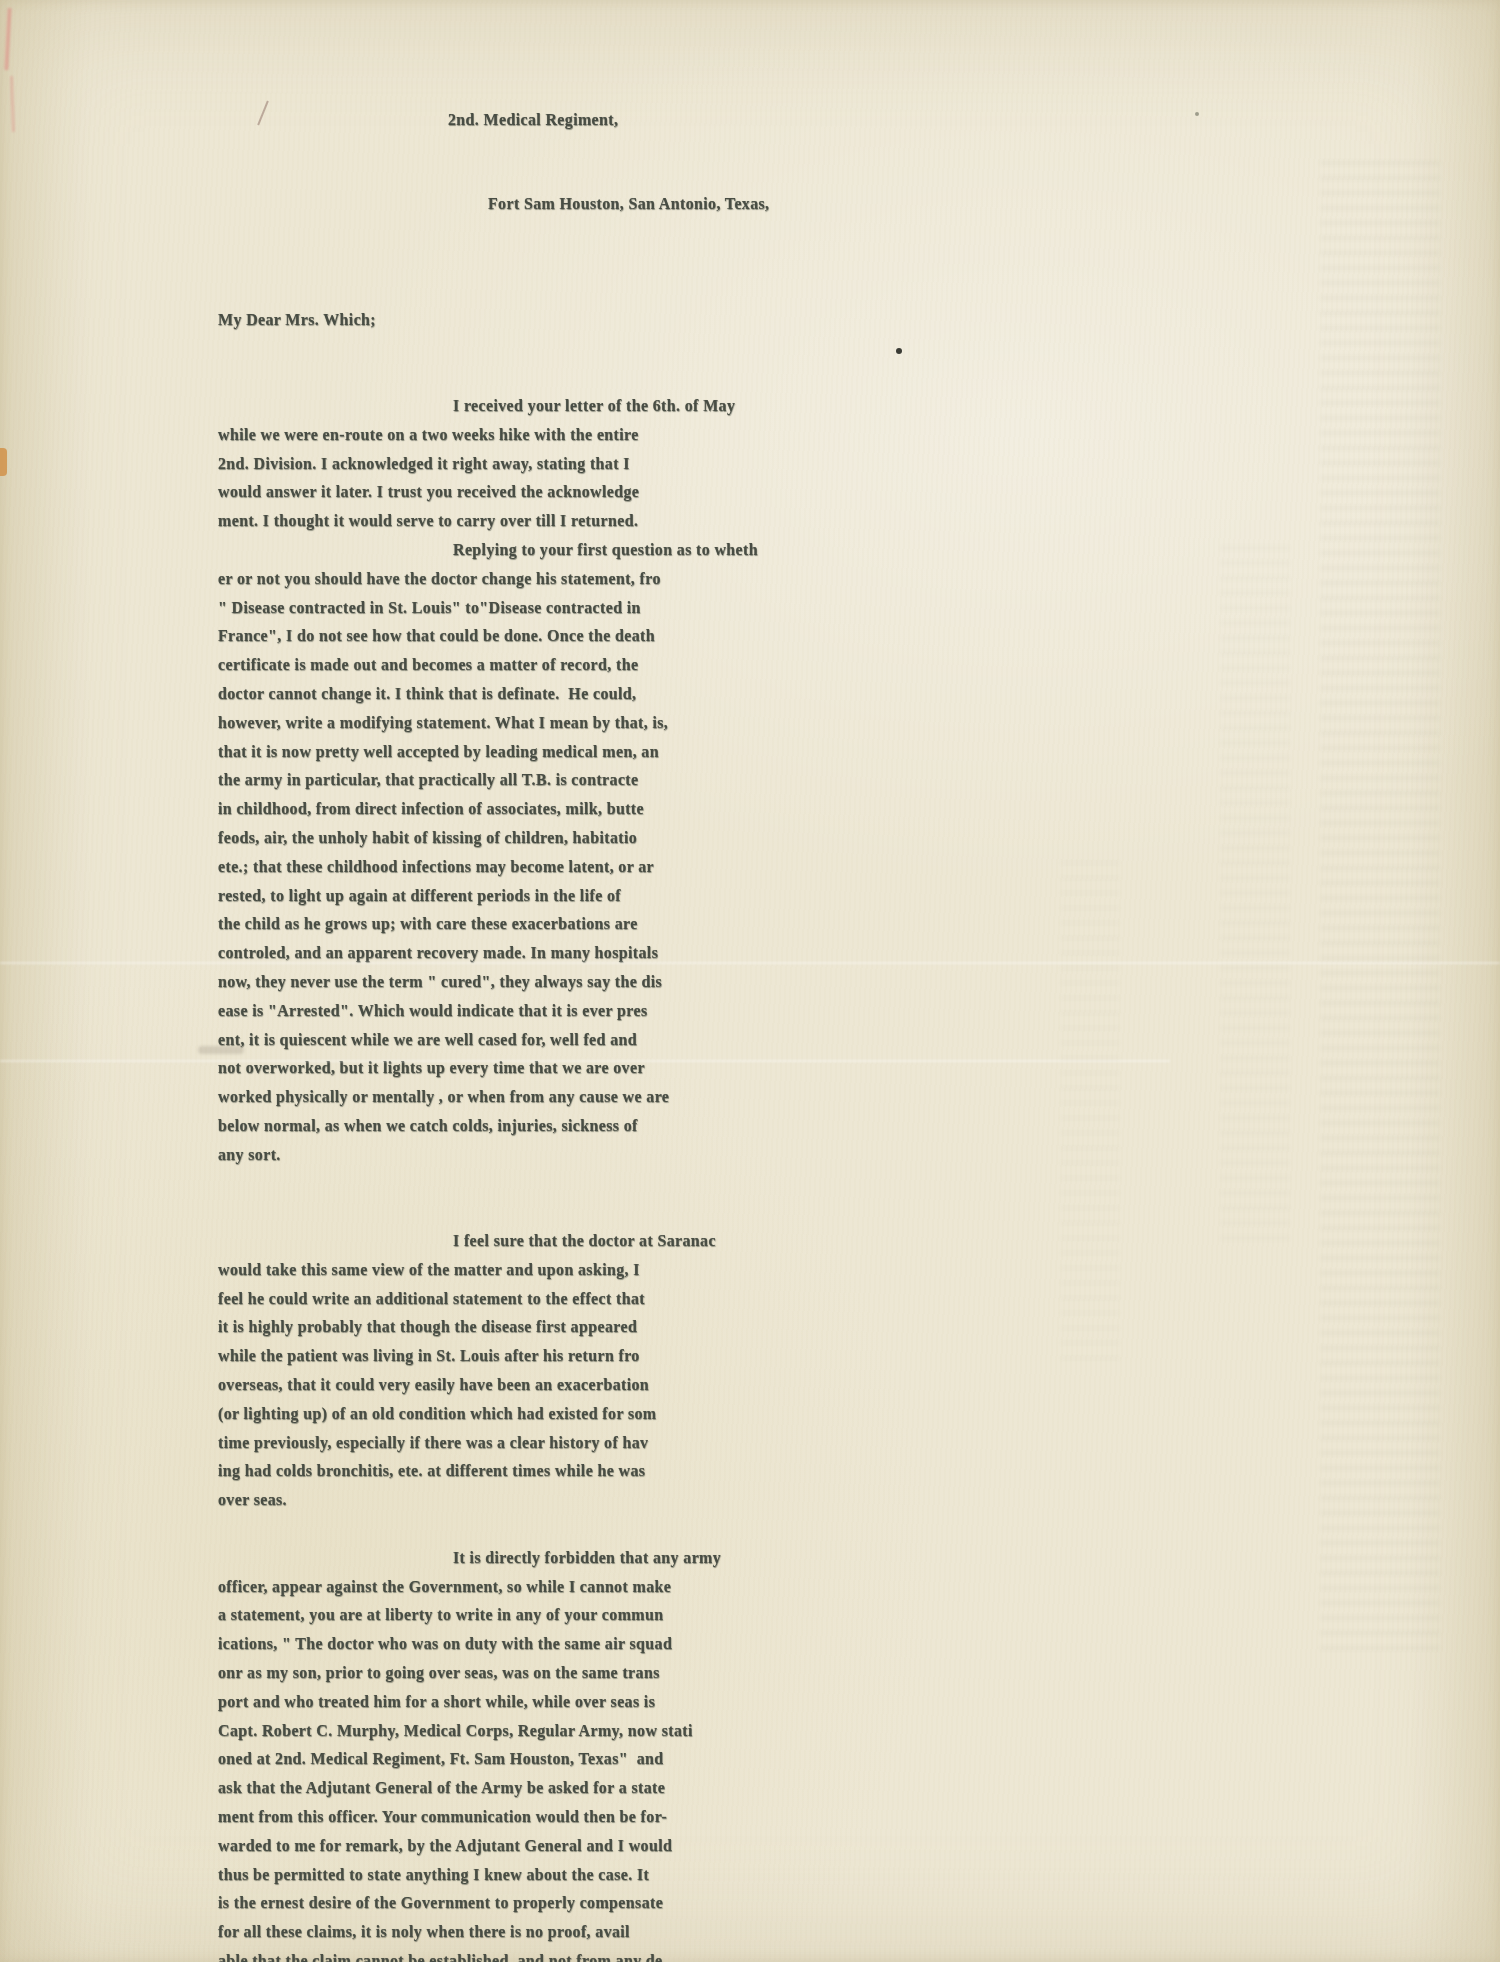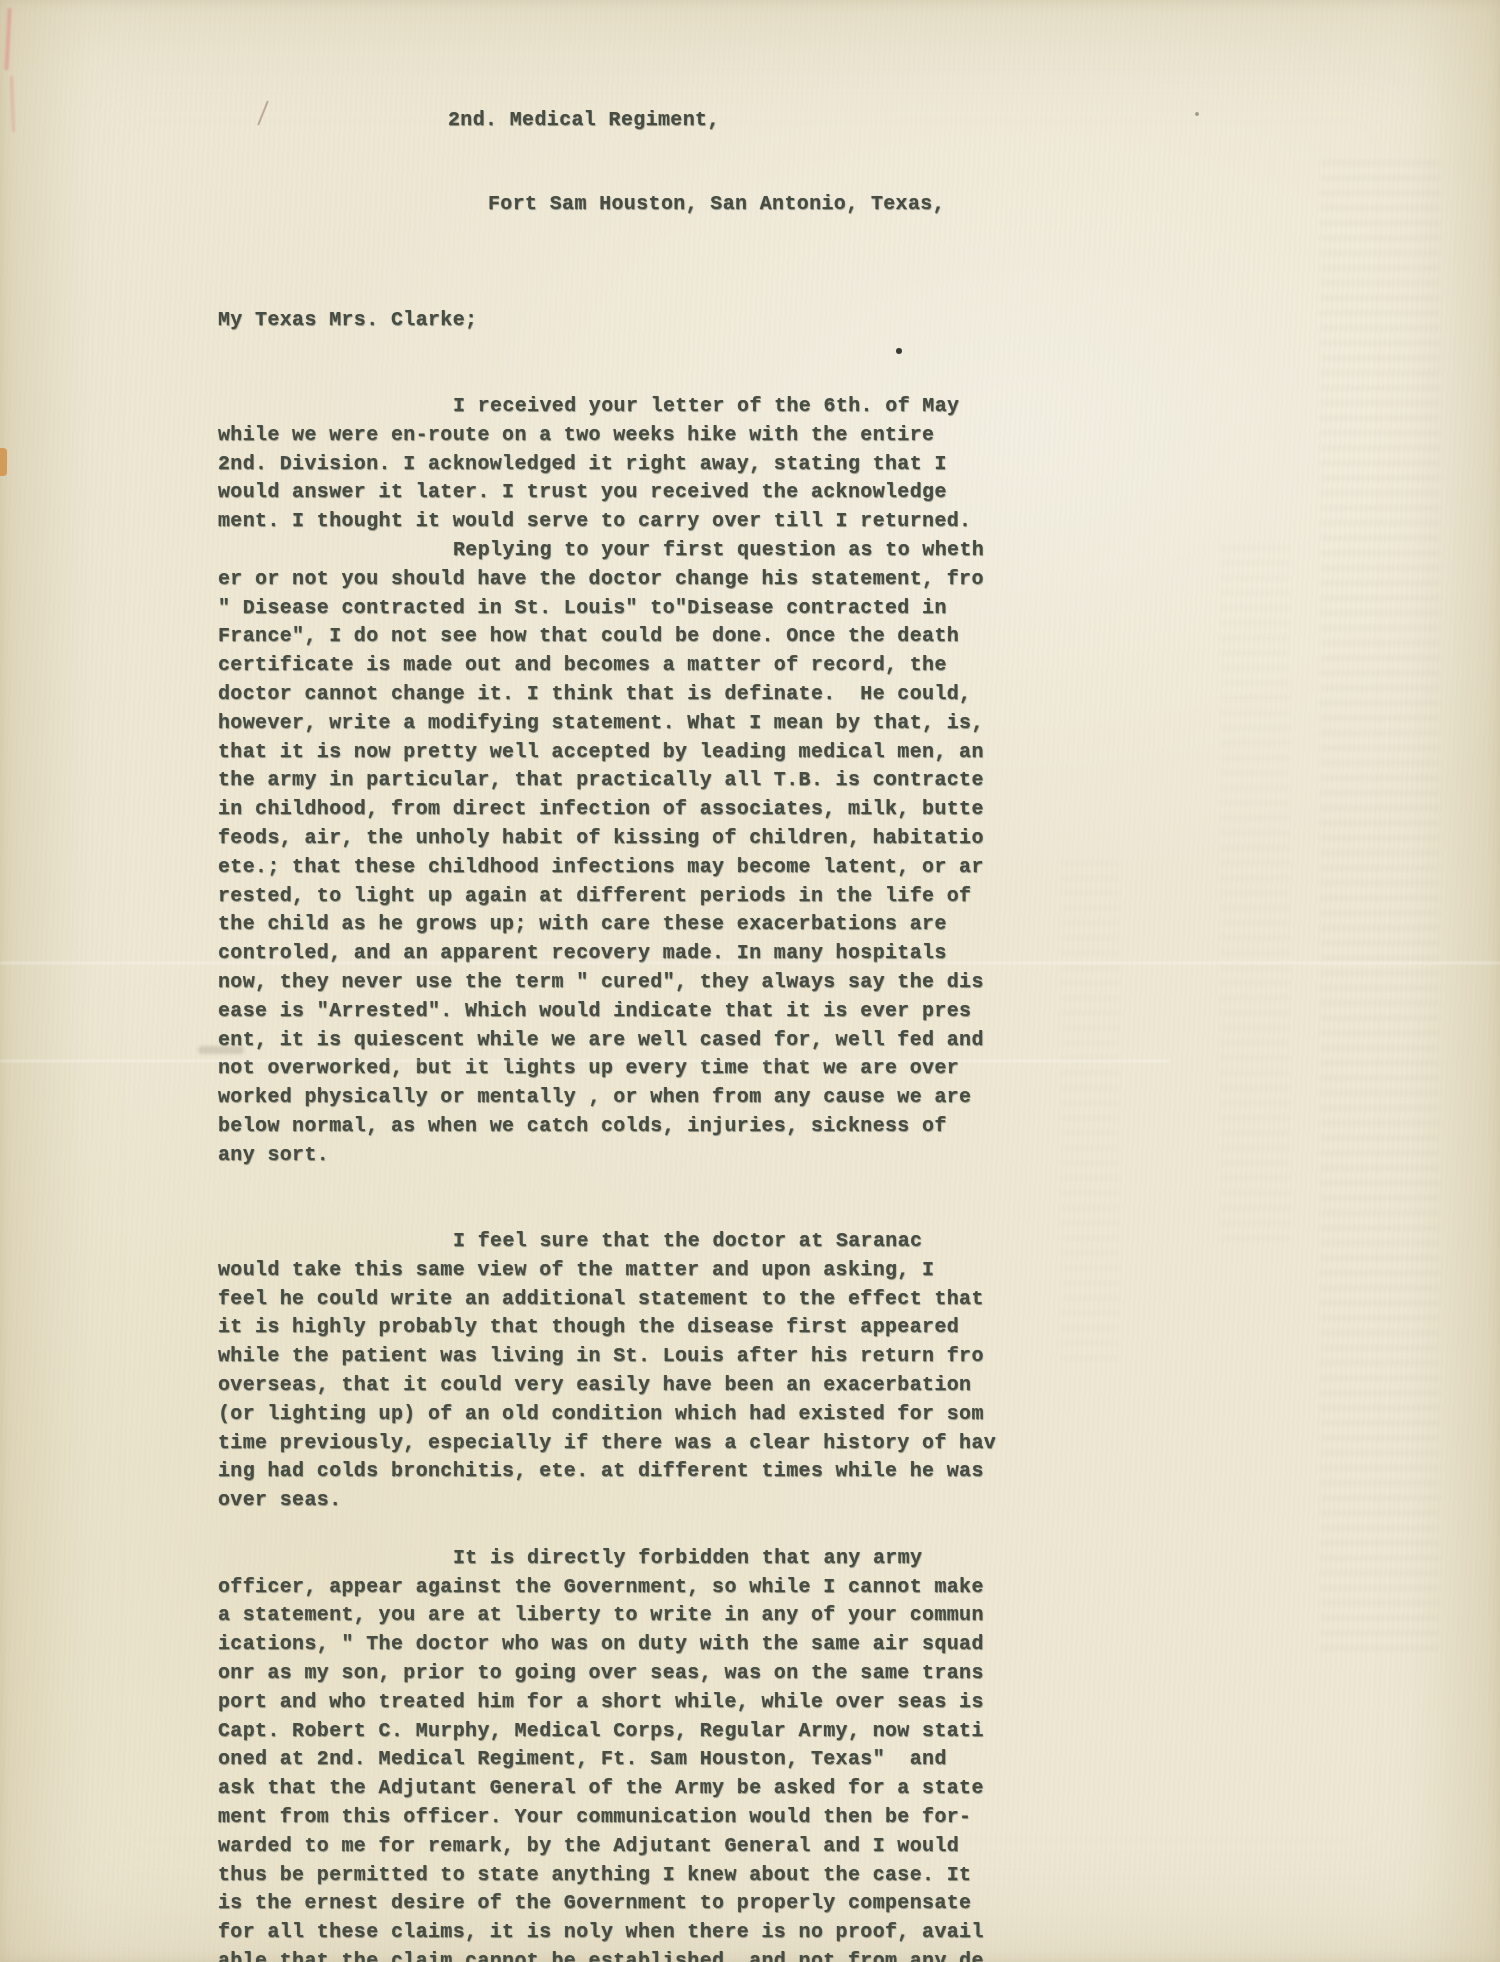--- a/index.html
+++ b/index.html
@@ -11,26 +11,27 @@
       radial-gradient(1100px 700px at 68% 22%, rgba(255,255,255,0.30), rgba(255,255,255,0) 65%),
       radial-gradient(900px 900px at 20% 80%, rgba(226,216,184,0.45), rgba(226,216,184,0) 70%),
       linear-gradient(90deg, rgba(214,203,168,0.35), rgba(214,203,168,0) 6%, rgba(214,203,168,0) 94%, rgba(210,198,162,0.30)),
       #ede7d3;
     box-shadow: inset 0 0 120px rgba(176,160,116,0.30), inset 0 0 14px rgba(170,154,112,0.25);
     font-family:"Liberation Mono","DejaVu Sans Mono",monospace;
   }
   
   .ink{
     color:#484d44;
-    font-size:20px;
+    font-size:16px;
     font-weight:bold;
     letter-spacing:0.35px;
     white-space:pre;
     text-shadow:0.5px 0.6px 0.9px rgba(62,67,57,0.55), -0.3px -0.2px 0.7px rgba(62,67,57,0.30);
     filter:blur(0.25px);
+    font-family:Liberation Serif, serif;
   }
   .header{position:absolute;top:50px;left:0;line-height:28px;}
   .header .h1{margin-left:448px;}
   .header .h2{margin-left:488px;}
   .header .h3{margin-left:468px;}
   .body-text{position:absolute;top:248px;left:218px;line-height:28.8px;}
   .para .line:first-child{text-indent:235px;}
   .line{height:28.8px;}
   
   .crease{position:absolute;left:0;height:2px;background:rgba(255,255,255,0.40);filter:blur(1px);}
@@ -57,21 +58,21 @@
 <body>
 
 <div class="page">
 
   <div class="header ink">
     <div class="h1">2nd. Medical Regiment,</div>
     <div class="h2">Fort Sam Houston, San Antonio, Texas,</div>
   </div>
 
   <div class="body-text ink">
-    <div class="line salutation">My Texas Mrs. Clarke;</div>
+    <div class="line salutation">My Dear Mrs. Which;</div>
     <div id="paragraphs"><div class="para" style="margin-top: 0px;"><div class="line">I received your letter of the 6th. of May</div><div class="line">while we were en-route on a two weeks hike with the entire</div><div class="line">2nd. Division. I acknowledged it right away, stating that I</div><div class="line">would answer it later. I trust you received the acknowledge</div><div class="line">ment. I thought it would serve to carry over till I returned.</div></div><div class="para" style="margin-top: 0px;"><div class="line">Replying to your first question as to wheth</div><div class="line">er or not you should have the doctor change his statement, fro</div><div class="line">" Disease contracted in St. Louis" to"Disease contracted in</div><div class="line">France", I do not see how that could be done. Once the death</div><div class="line">certificate is made out and becomes a matter of record, the</div><div class="line">doctor cannot change it. I think that is definate.  He could,</div><div class="line">however, write a modifying statement. What I mean by that, is,</div><div class="line">that it is now pretty well accepted by leading medical men, an</div><div class="line">the army in particular, that practically all T.B. is contracte</div><div class="line">in childhood, from direct infection of associates, milk, butte</div><div class="line">feods, air, the unholy habit of kissing of children, habitatio</div><div class="line">ete.; that these childhood infections may become latent, or ar</div><div class="line">rested, to light up again at different periods in the life of</div><div class="line">the child as he grows up; with care these exacerbations are</div><div class="line">controled, and an apparent recovery made. In many hospitals</div><div class="line">now, they never use the term " cured", they always say the dis</div><div class="line">ease is "Arrested". Which would indicate that it is ever pres</div><div class="line">ent, it is quiescent while we are well cased for, well fed and</div><div class="line">not overworked, but it lights up every time that we are over</div><div class="line">worked physically or mentally , or when from any cause we are</div><div class="line">below normal, as when we catch colds, injuries, sickness of</div><div class="line">any sort.</div></div><div class="para" style="margin-top: 57.6px;"><div class="line">I feel sure that the doctor at Saranac</div><div class="line">would take this same view of the matter and upon asking, I</div><div class="line">feel he could write an additional statement to the effect that</div><div class="line">it is highly probably that though the disease first appeared</div><div class="line">while the patient was living in St. Louis after his return fro</div><div class="line">overseas, that it could very easily have been an exacerbation</div><div class="line">(or lighting up) of an old condition which had existed for som</div><div class="line">time previously, especially if there was a clear history of hav</div><div class="line">ing had colds bronchitis, ete. at different times while he was</div><div class="line">over seas.</div></div><div class="para" style="margin-top: 28.8px;"><div class="line">It is directly forbidden that any army</div><div class="line">officer, appear against the Government, so while I cannot make</div><div class="line">a statement, you are at liberty to write in any of your commun</div><div class="line">ications, " The doctor who was on duty with the same air squad</div><div class="line">onr as my son, prior to going over seas, was on the same trans</div><div class="line">port and who treated him for a short while, while over seas is</div><div class="line">Capt. Robert C. Murphy, Medical Corps, Regular Army, now stati</div><div class="line">oned at 2nd. Medical Regiment, Ft. Sam Houston, Texas"  and</div><div class="line">ask that the Adjutant General of the Army be asked for a state</div><div class="line">ment from this officer. Your communication would then be for-</div><div class="line">warded to me for remark, by the Adjutant General and I would</div><div class="line">thus be permitted to state anything I knew about the case. It</div><div class="line">is the ernest desire of the Government to properly compensate</div><div class="line">for all these claims, it is noly when there is no proof, avail</div><div class="line">able that the claim cannot be established, and not from any de</div></div></div>
   </div>
 
   <div class="crease c1"></div>
   <div class="crease c2"></div>
   <div class="mark pink1"></div>
   <div class="mark pink2"></div>
   <div class="mark orange"></div>
   <div class="mark pencil-slash"></div>
   <div class="mark speck1"></div>

